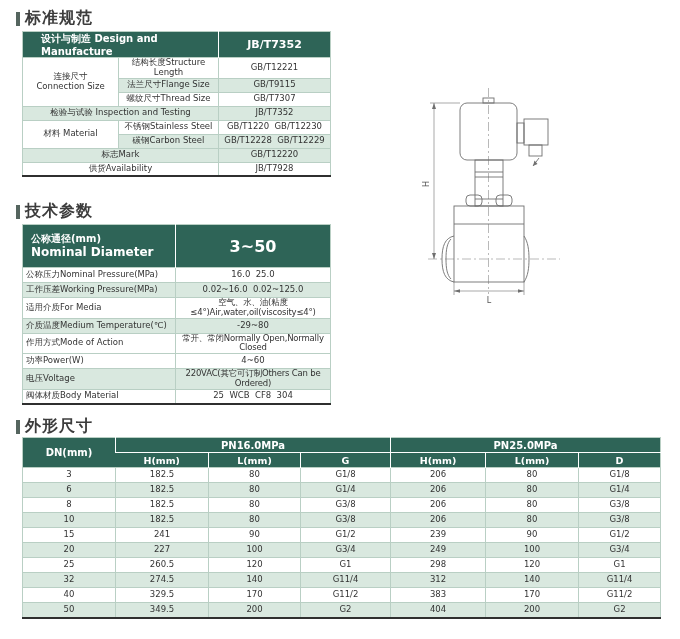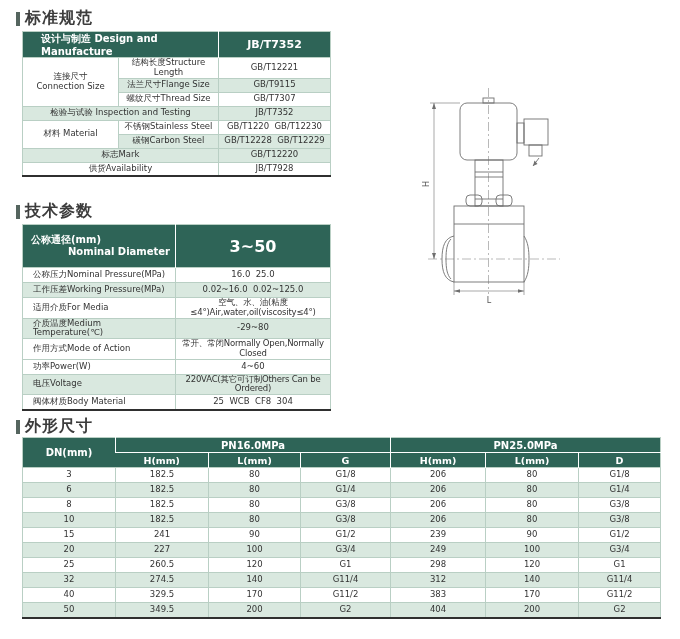--- a/index.html
+++ b/index.html
@@ -33,24 +33,24 @@
   .std .hv { font-size:11px; text-align:center; }
   .std td { height:14px; }
   .grp { background:#ffffff; text-align:left; padding-left:6px; }
   .grp .ln2 { display:block; }
   .lft { text-align:left; padding-left:8px; }
 
   
   .tech { left:22px; top:224px; width:308px; }
   .tech th { height:43px; }
   .tech .hcell { text-align:left; padding-left:8px; font-size:10px; line-height:1.2; }
-  .tech .hcell .en { display:block; font-size:10px; font-weight:bold;margin-left:37px; }
+  .tech .hcell .en { display:block; font-size:12px; font-weight:bold; }
   .tech .hval { font-size:16px; text-align:center; }
   .tech td { height:15px; }
-  .tech td.lbl { text-align:left; padding-left:10px; }
+  .tech td.lbl { text-align:left; padding-left:3px; }
   .small { font-size:7px; letter-spacing:-0.2px; }
 
   
   .dims { left:22px; top:437px; width:638px; }
   .dims th { height:15px; font-size:10px; }
   .dims .sub { font-size:9.5px; }
   .dims th.white-sep { border-top:1px solid #ffffff; }
   .dims td { height:15px; }
 
   

